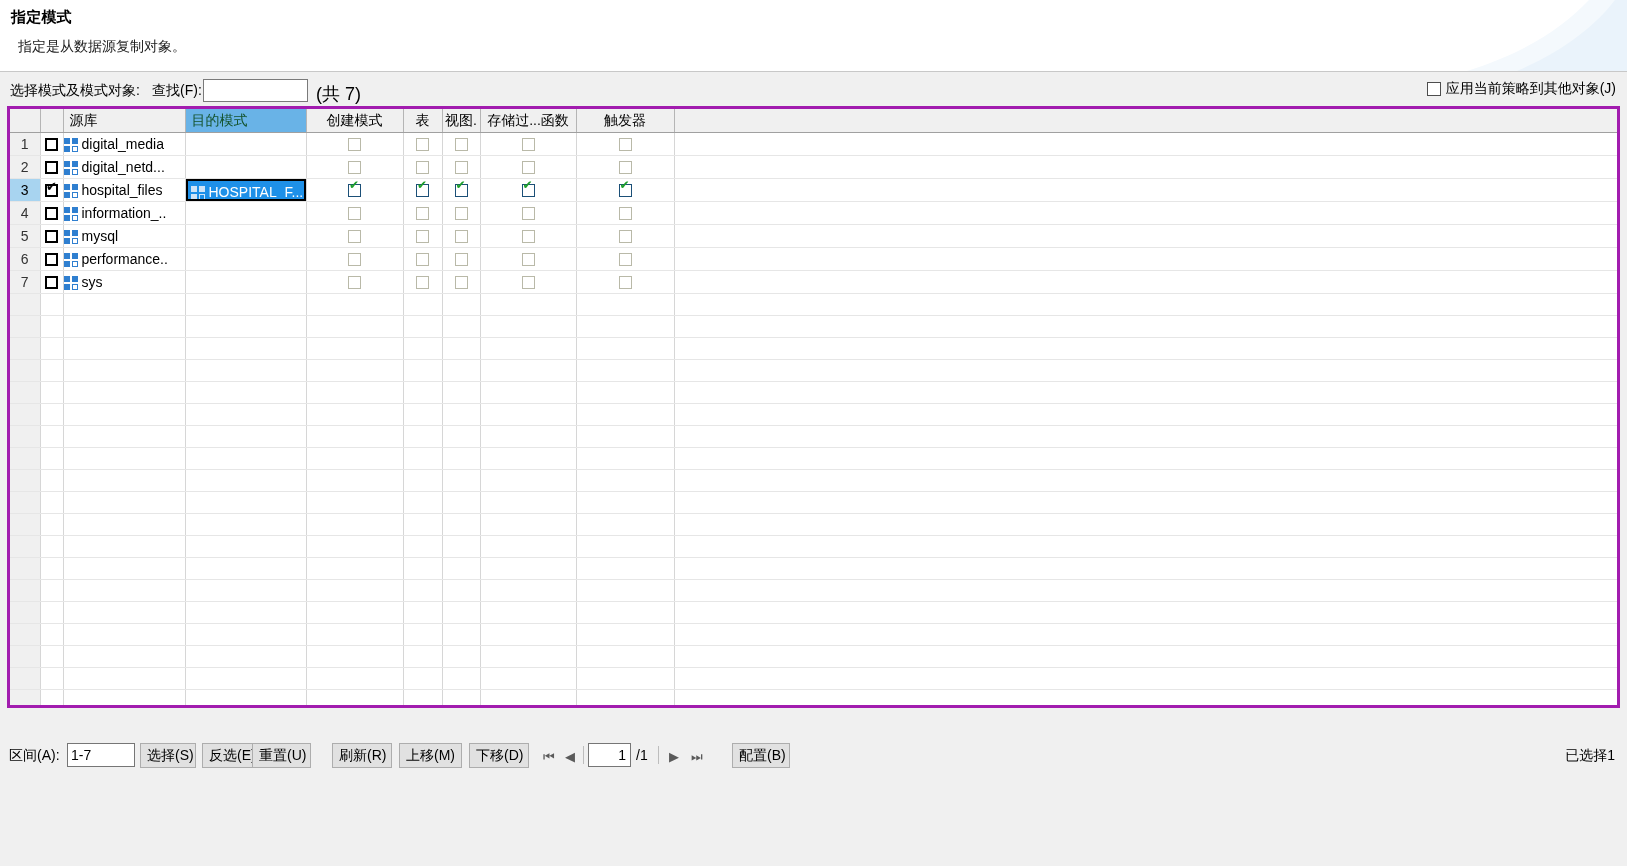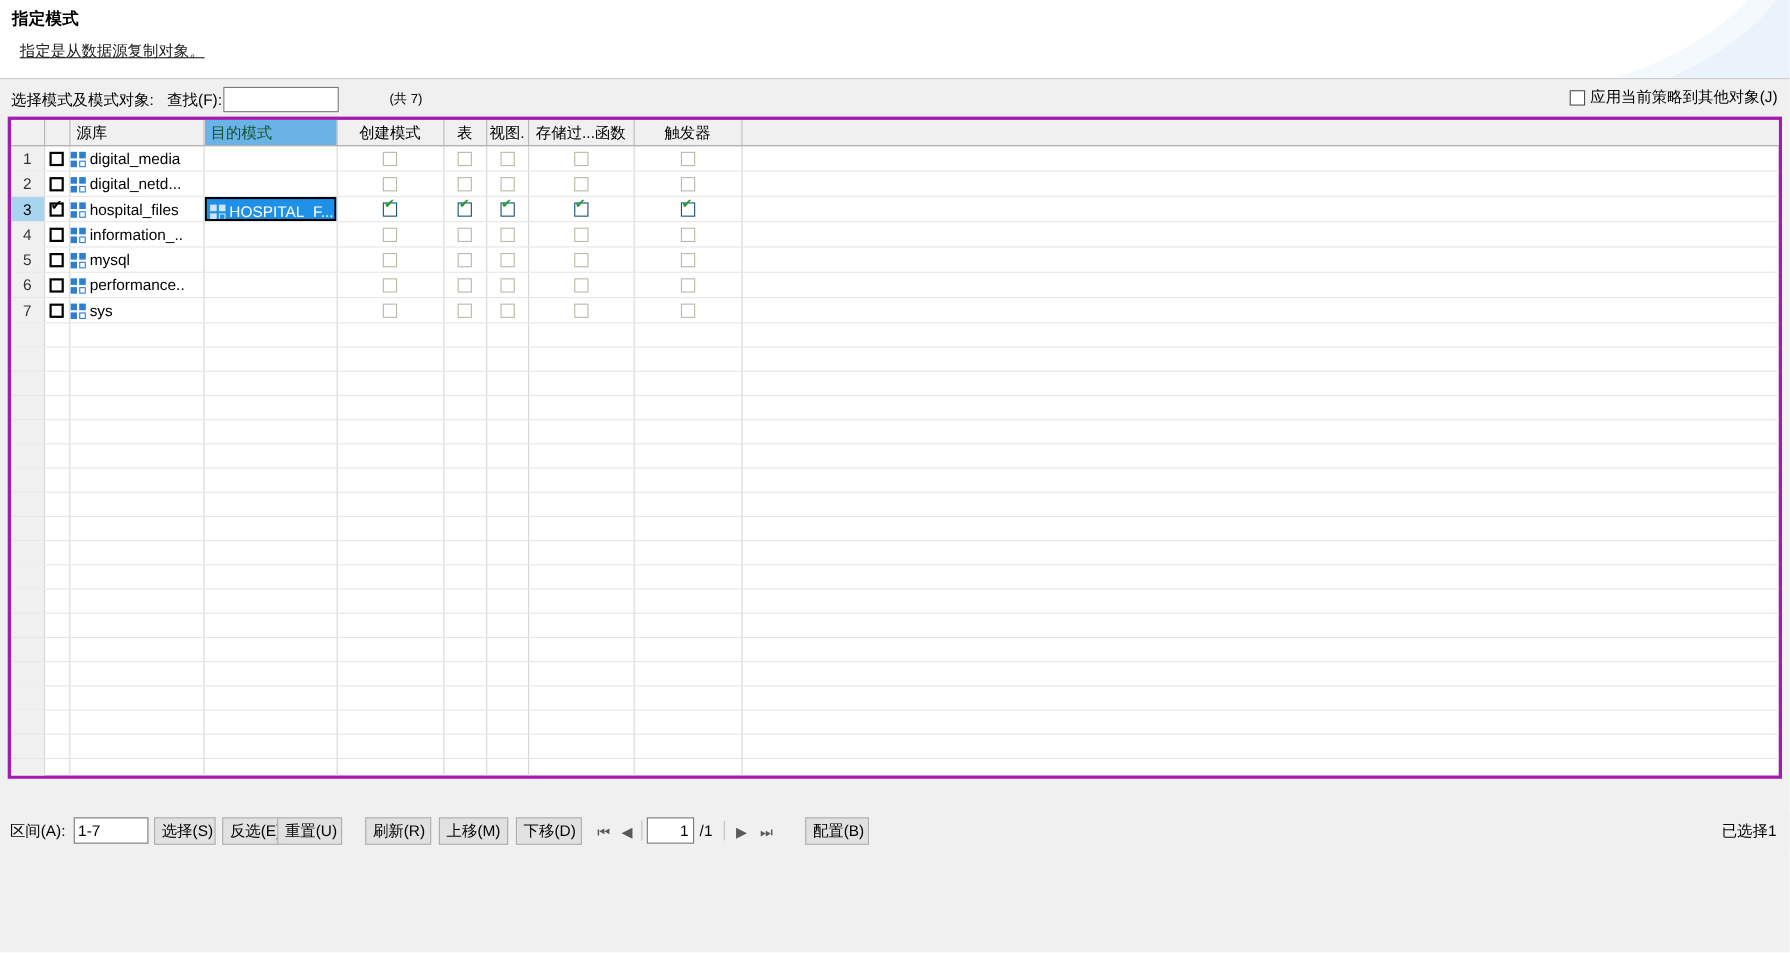--- a/index.html
+++ b/index.html
@@ -19,21 +19,21 @@
     position: absolute; left: 0; top: 0; width: 1627px; height: 72px;
     background: #ffffff;
     border-bottom: 1px solid #c8c8c8;
   }
   .header-title {
     position: absolute; left: 11px; top: 8px;
     font-size: 15px; font-weight: bold; letter-spacing: .2px;
   }
   .header-sub {
     position: absolute; left: 18px; top: 38px;
-    font-size: 14px; color: #202020; text-decoration: underline;
+    font-size: 14px; color: #202020;
   }
   .header-wave {
     position: absolute; right: 0; top: 0; width: 300px; height: 71px;
     overflow: hidden;
   }
 
   
   .searchbar {
     position: absolute; left: 0; top: 73px; width: 1627px; height: 34px;
     background: #f0f0f0;
@@ -45,21 +45,21 @@
     position: absolute; left: 152px; top: 9px; font-size: 14px;
     white-space: nowrap;
   }
   .sb-input {
     position: absolute; left: 203px; top: 6px; width: 105px; height: 23px;
     border: 1px solid #7a7a7a; background: #fff;
     font-family: inherit; font-size: 14px; padding: 0 3px;
     outline: none;
   }
   .sb-count {
-    position: absolute; left: 316px; top: 9px; font-size: 12px; white-space: nowrap; margin-left: 38px;
+    position: absolute; left: 316px; top: 9px; font-size: 18px; white-space: nowrap;
   }
   .sb-apply {
     position: absolute; right: 11px; top: 7px;
     display: flex; align-items: center; gap: 5px; font-size: 14px; white-space: nowrap;
   }
   .wincheck {
     width: 14px; height: 14px; border: 1px solid #4d4d4d; background: #fff;
     display: inline-block; position: relative; flex: none;
   }
 

